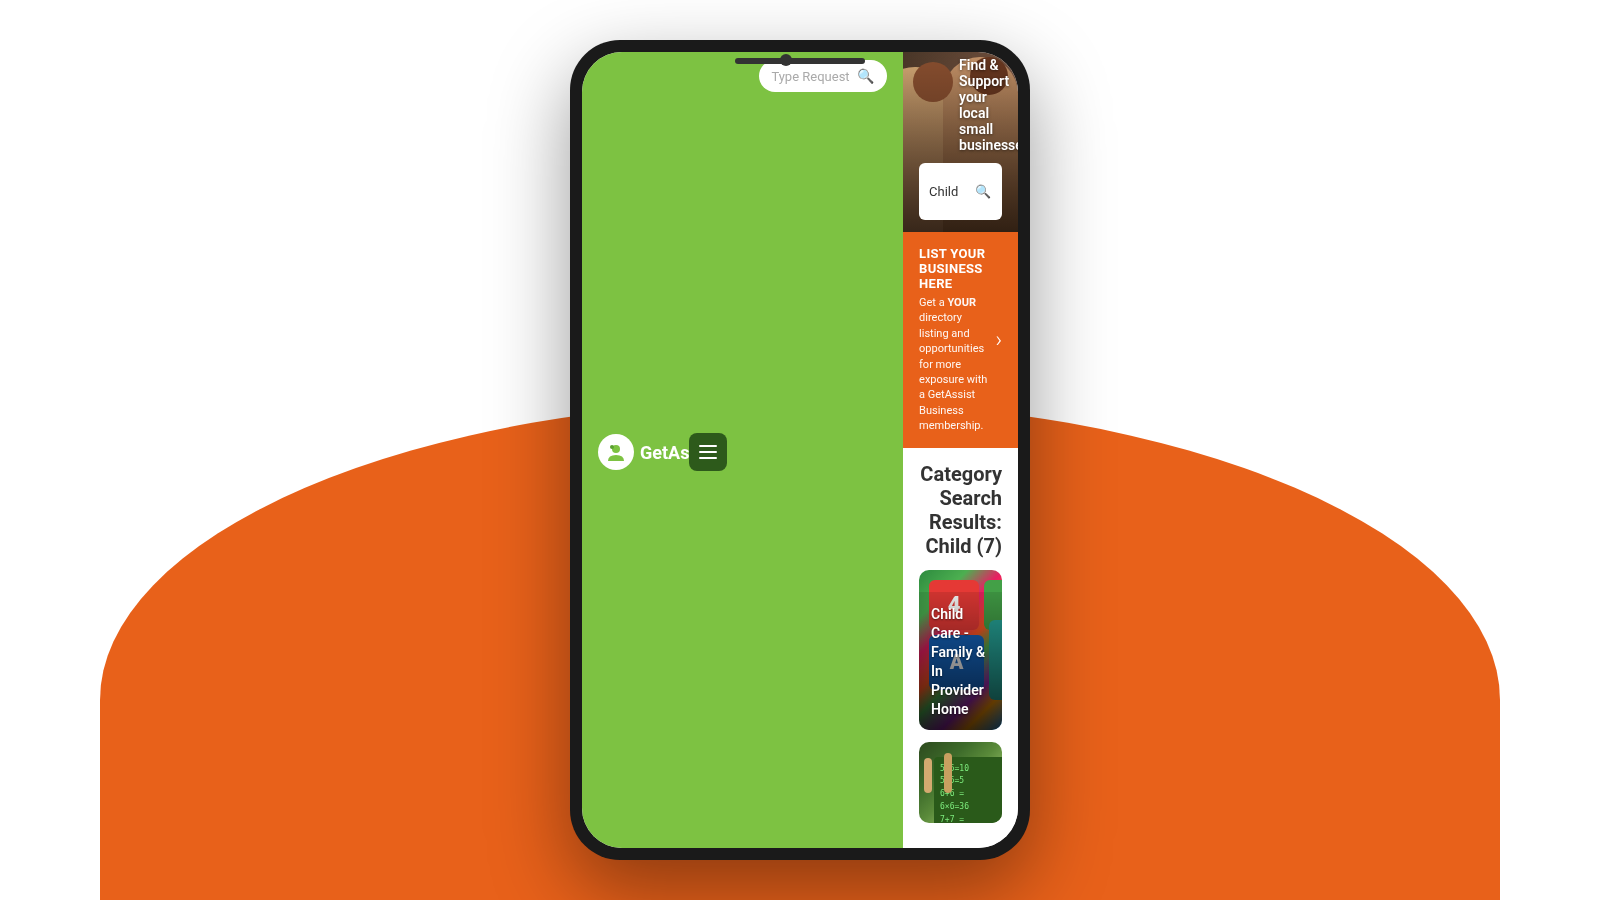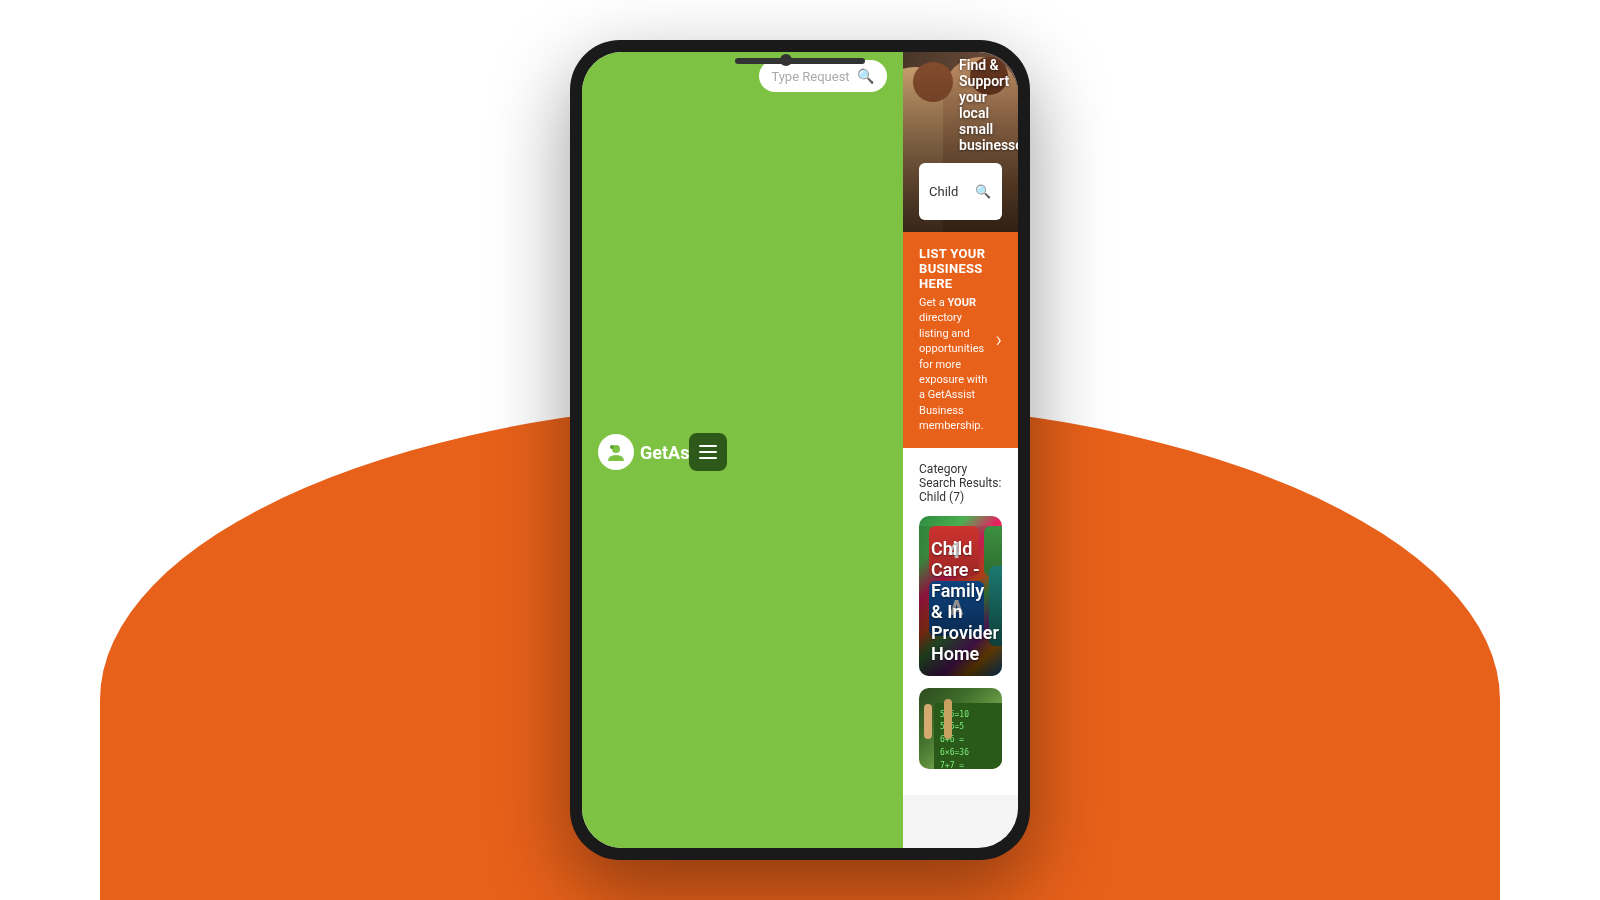--- a/index.html
+++ b/index.html
@@ -283,23 +283,24 @@
     }
 
     
     .results-section {
       background: #fff;
       padding: 14px 16px;
     }
 
     .results-title {
       color: #333;
-      font-size: 12px;
-      font-weight: 400;
+      font-size: 20px;
+      font-weight: 700;
       margin-bottom: 12px;
+      text-align: right;
     }
 
     
     .category-card {
       border-radius: 10px;
       overflow: hidden;
       margin-bottom: 12px;
       position: relative;
       height: 160px;
       cursor: pointer;
@@ -325,21 +326,21 @@
       position: absolute;
       bottom: 0;
       left: 0;
       right: 0;
       background: linear-gradient(to top, rgba(0,0,0,0.75) 0%, rgba(0,0,0,0.1) 100%);
       padding: 12px;
     }
 
     .card-label {
       color: #fff;
-      font-size: 18px;
+      font-size: 14px;
       font-weight: 600;
       text-shadow: 0 1px 2px rgba(0,0,0,0.5);
     }
 
     
     .classroom-board {
       position: absolute;
       top: 15px;
       left: 15px;
       background: #2a5a1a;

